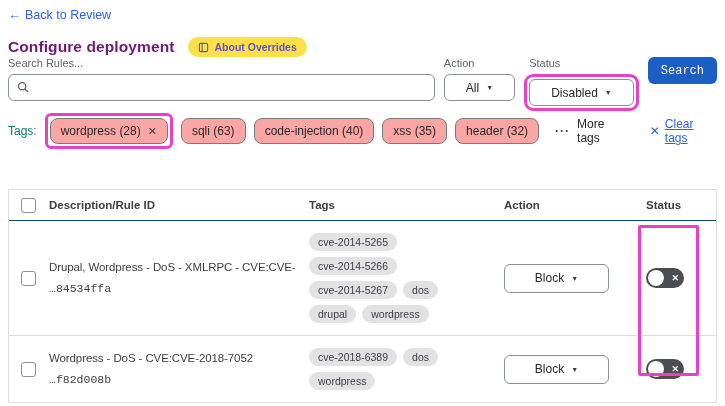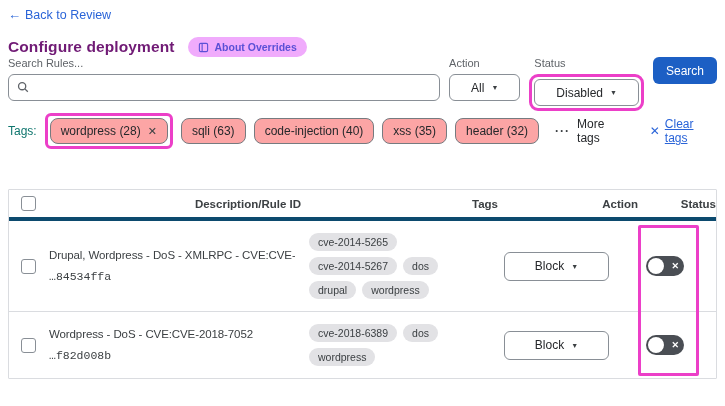--- a/index.html
+++ b/index.html
@@ -13,40 +13,40 @@
 
   
   .back-link { display:inline-flex; align-items:center; gap:4px; color:#2a64d8;
     font-size:12.5px; cursor:pointer; margin-top:2px; }
   .back-link .arrow { font-size:13px; }
 
   
   .title-row { display:flex; align-items:center; gap:14px; margin-top:14px; }
   .page-title { font-size:15.5px; font-weight:bold; color:#701a75; letter-spacing:.1px; }
   .about-badge { display:inline-flex; align-items:center; gap:5px;
-    background:#f0abfc; color:#5b50d6; font-size:10.5px; font-weight:bold;
+    background:#fde047; color:#5b50d6; font-size:10.5px; font-weight:bold;
     padding:4px 10px; border-radius:11px; cursor:pointer; }
   .about-badge svg { display:block; }
 
   
   .filter-row { display:flex; align-items:flex-start; gap:9px; }
   .field-label { font-size:11px; color:#5f6368; margin-bottom:5px; }
   .search-group { flex:1; display:flex; flex-direction:column; }
   .search-box { display:flex; align-items:center; height:27px;
     border:1px solid #898f96; border-radius:6px; padding:0 8px; background:#fff; }
   .search-box svg { flex:0 0 auto; }
   .search-box input { border:none; outline:none; flex:1; font-size:12px; margin-left:6px;
     font-family:"Liberation Sans", sans-serif; background:transparent; }
   .select { display:inline-flex; align-items:center; gap:7px; height:27px;
     border:1px solid #898f96; border-radius:6px; background:#fff;
     padding:0 21px; font-size:12px; color:#26282b; cursor:pointer; white-space:nowrap; }
   .select .caret { font-size:7px; color:#3c4043; }
   .pink-wrap { border:3px solid #ec3fc8; border-radius:9px; padding:2px; margin-bottom:-5px; }
   .search-btn { background:#1c5fc4; color:#fff; border:none; border-radius:6px;
-    height:27px; padding:4px 13px; font-size:12px; font-family:Liberation Sans, sans-serif;
+    height:27px; padding:4px 13px; font-size:12px; font-family:Liberation Mono, monospace;
     cursor:pointer; }
 
   
   .tags-row { display:flex; align-items:center; gap:8px; margin-top:11px; }
   .tags-label { font-size:12px; color:#0f766e; }
   .chip { display:inline-flex; align-items:center; gap:7px; border:1px solid #767b80;
     border-radius:8px; background:#fca5a5; padding:5px 10px; font-size:12px; color:#26282b;
     cursor:pointer; white-space:nowrap; }
   .pink-wrap-chip { border:3px solid #ec3fc8; border-radius:6px; padding:2px; margin:-5px 0; }
   .chip .x { font-size:11px; color:#3c4043; }
@@ -54,21 +54,21 @@
     color:#26282b; margin-left:8px; cursor:pointer; }
   .more-tags .dots { font-weight:bold; letter-spacing:1px; color:#3c4043; }
   .clear-tags { display:inline-flex; align-items:center; gap:5px; color:#2a64d8;
     font-size:12px; margin-left:14px; cursor:pointer; }
   .clear-tags .label { text-decoration:underline; }
 
   
   .table-wrap { position:relative; margin-top:44px; width:709px;
     border:1px solid #dadce0; border-radius:1px; background:#fff; }
   .thead, .trow { display:grid; grid-template-columns:40px 252px 197px 140px 1fr; }
-  .thead { height:31px; align-items:center; border-bottom:4px solid #0c4a6e;text-align:right; }
+  .thead { height:31px; align-items:center; border-bottom:1px solid #0c4a6e; }
   .thead .hcell { font-size:11.5px; font-weight:bold; color:#3c4043; }
   .cb-cell { padding-left:12px; display:flex; align-items:center; }
   .checkbox { width:15px; height:15px; border:1.5px solid #898f96; border-radius:3px;
     background:#fff; cursor:pointer; display:inline-block; }
   .trow { border-bottom:1px solid #dadce0; align-items:center; }
   .trow:last-child { border-bottom:none; }
   .desc-cell { padding:13px 6px 13px 0; }
   .desc { font-size:11.5px; color:#3c4043; letter-spacing:-0.1px; white-space:nowrap;
     overflow:hidden; }
   .rule-id { font-family:"Liberation Mono", monospace; font-size:11.5px; color:#3c4043;
@@ -181,20 +181,21 @@
   <div class="trow">
     <div class="cb-cell" style="align-self:center;">
       <span class="checkbox"></span>
     </div>
     <div class="desc-cell">
       <div class="desc">Drupal, Wordpress - DoS - XMLRPC - CVE:CVE-2...</div>
       <div class="rule-id">…84534ffa</div>
     </div>
     <div class="tags-cell">
             <span class="tag-pill">cve-2014-5265</span>
+            <span class="tag-pill">cve-2014-5266</span>
             <span class="tag-pill">cve-2014-5267</span>
             <span class="tag-pill">dos</span>
             <span class="tag-pill">drupal</span>
             <span class="tag-pill">wordpress</span>
           </div>
     <div class="action-cell">
       <div class="select action-select">
         <span>Block</span>
         <span class="caret">▼</span>
       </div>

